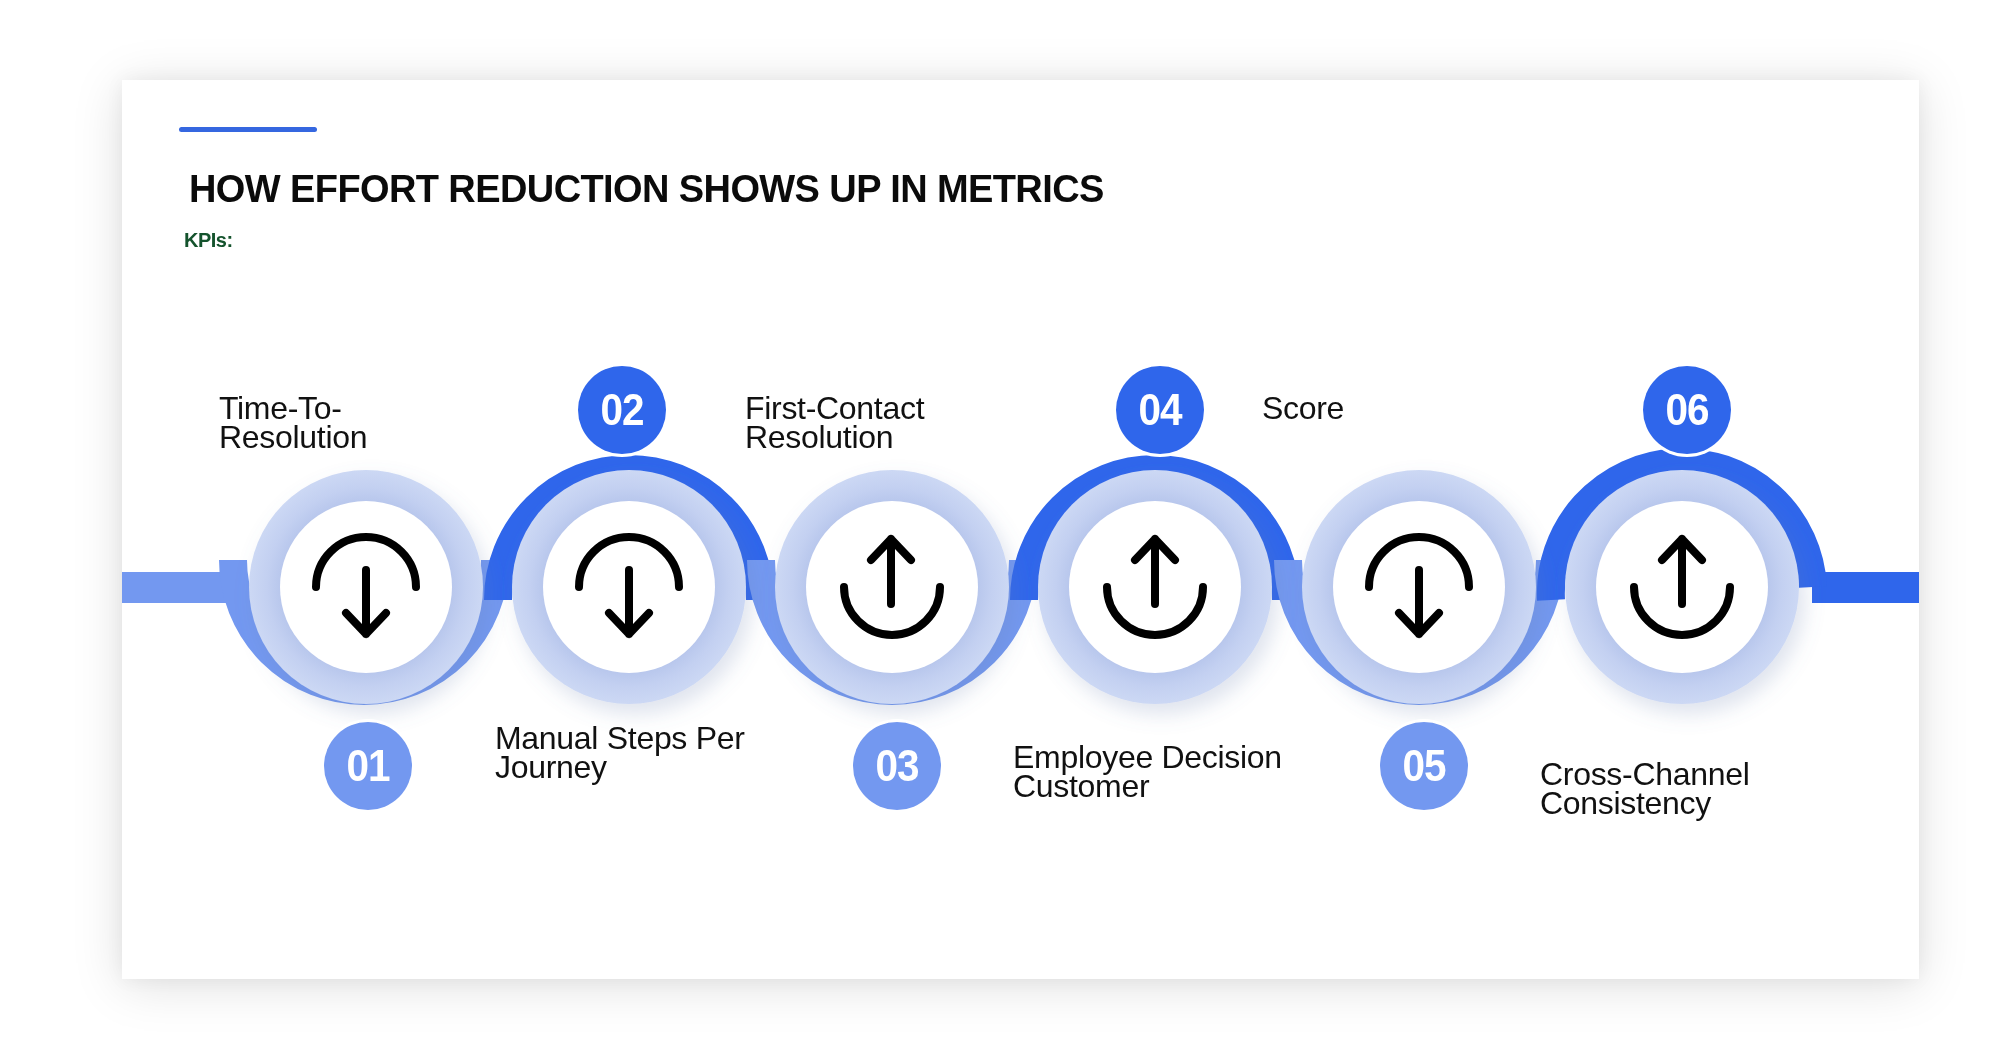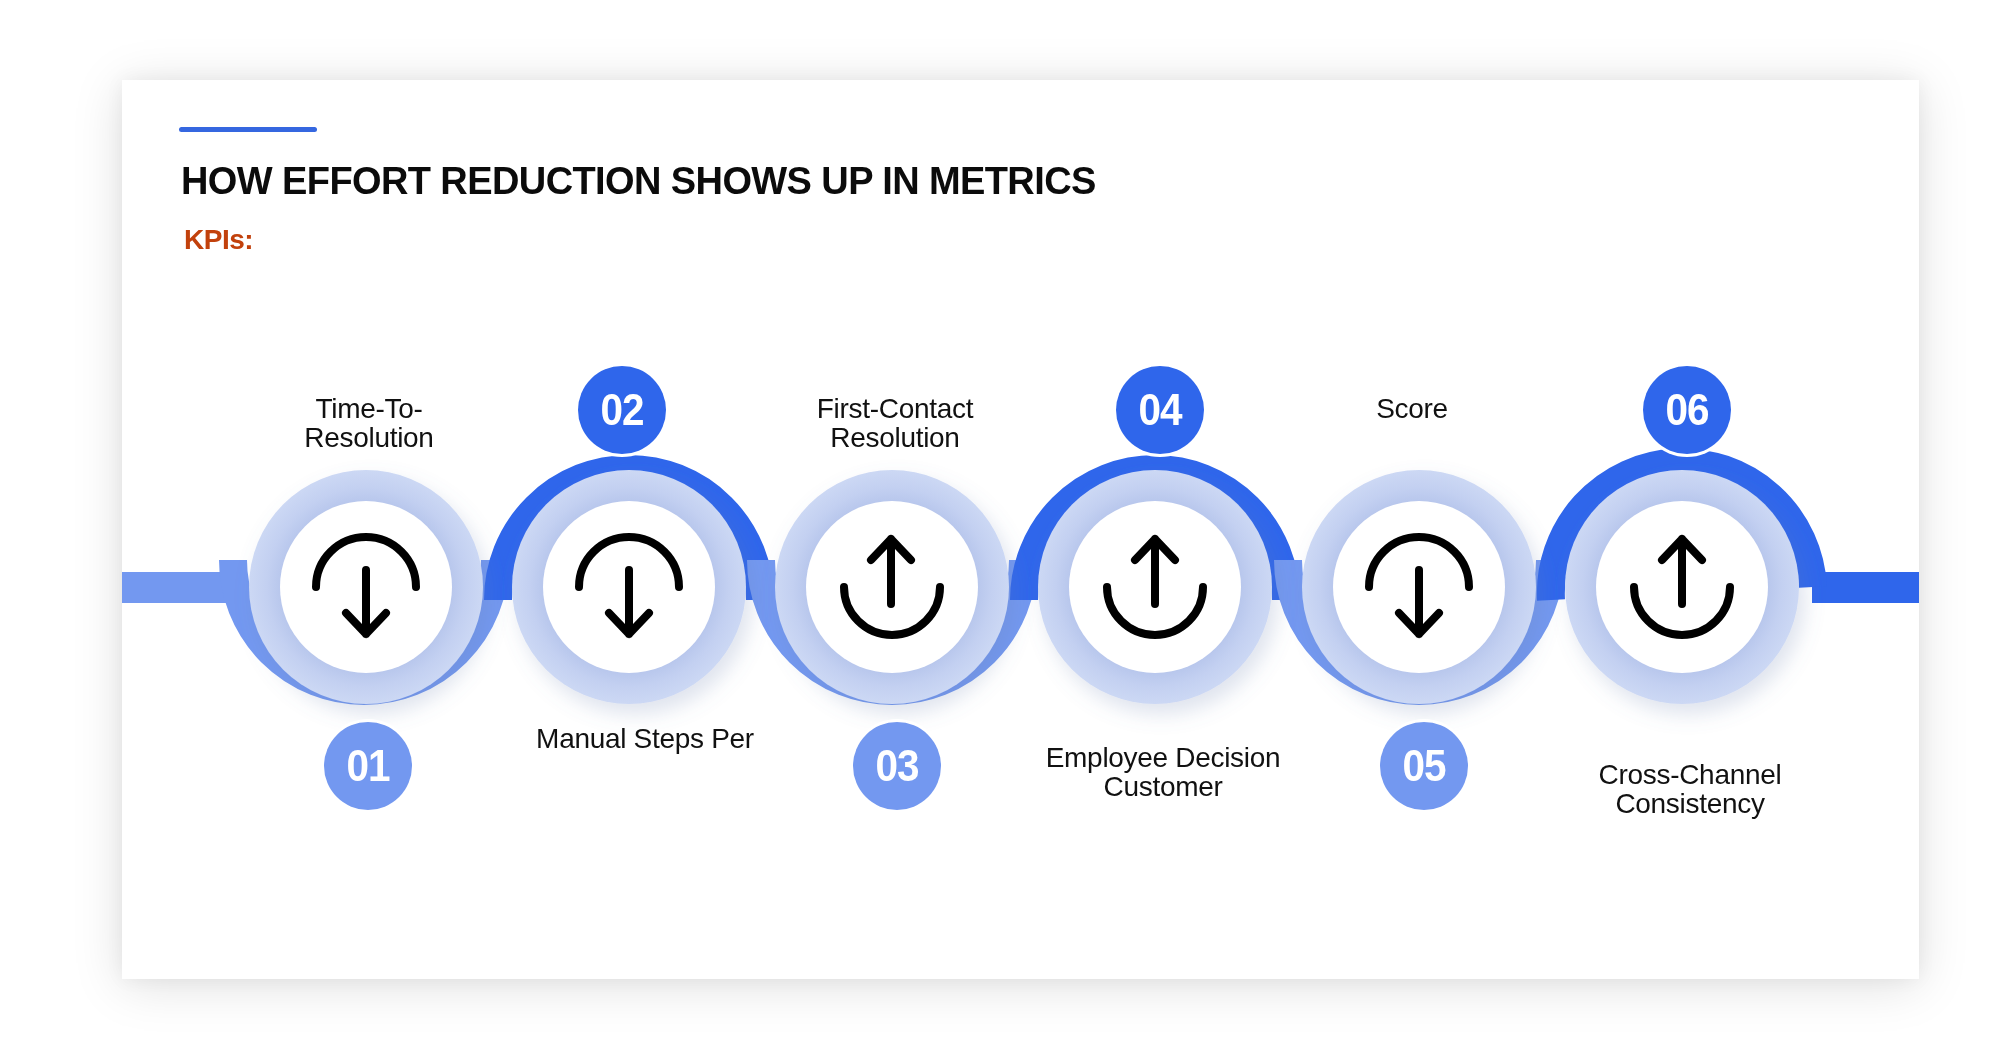--- a/index.html
+++ b/index.html
@@ -11,36 +11,36 @@
   .card {
     position:absolute; left:122px; top:80px; width:1797px; height:899px;
     background:#ffffff;
     box-shadow: 0 6px 48px rgba(0,0,0,0.13), 0 0 18px rgba(0,0,0,0.05);
   }
   .accent-line {
     position:absolute; left:179px; top:127px; width:138px; height:5px;
     background:#3567E0; border-radius:3px;
   }
   .title {
-    position:absolute; left:181px; top:158px; margin:0;
+    position:absolute; left:181px; top:158px; margin:8px;
     font-family:"Liberation Sans", sans-serif;
     font-weight:700; font-size:38px; letter-spacing:-0.6px;
     color:#0b0b0b; white-space:nowrap; line-height:46px;
   }
   .subtitle {
     position:absolute; left:184px; top:222px; margin:0;
     font-family:"Liberation Sans", sans-serif;
-    font-weight:700; font-size:28px; color:#c2410c; line-height:36px;
+    font-weight:700; font-size:20px; color:#14532d; line-height:36px;
     letter-spacing:-0.5px;
   }
   svg.diagram { position:absolute; left:0; top:0; }
   .label {
-    position:absolute; width:300px; text-align:center;
+    position:absolute; width:300px; text-align:left;
     font-family:"Liberation Sans", sans-serif;
-    font-size:28px; line-height:29px; color:#111111;
+    font-size:32px; line-height:29px; color:#111111;
     letter-spacing:-0.3px;
   }
   .label span { display:block; }
   .badge-num {
     position:absolute; width:88px; height:88px; text-align:center;
     line-height:88px; color:#ffffff;
     font-family:"Liberation Sans", sans-serif; font-weight:700;
     font-size:44px; letter-spacing:-1px;
     transform:scaleX(0.92);
   }
@@ -149,20 +149,21 @@
 <div class="badge-num" style="left:1116px; top:366px;">04</div>
 <div class="badge-num" style="left:1380px; top:722px;">05</div>
 <div class="badge-num" style="left:1643px; top:366px;">06</div>
 
 <div class="label" style="left:219px; top:394px;">
   <span>Time-To-</span>
   <span>Resolution</span>
 </div>
 <div class="label" style="left:495px; top:724px;">
   <span>Manual Steps Per</span>
+  <span>Journey</span>
 </div>
 <div class="label" style="left:745px; top:394px;">
   <span>First-Contact</span>
   <span>Resolution</span>
 </div>
 <div class="label" style="left:1013px; top:724px;margin-top:19px;">
   <span>Employee Decision</span>
   <span>Customer</span>
 </div>
 <div class="label" style="left:1262px; top:394px;">

